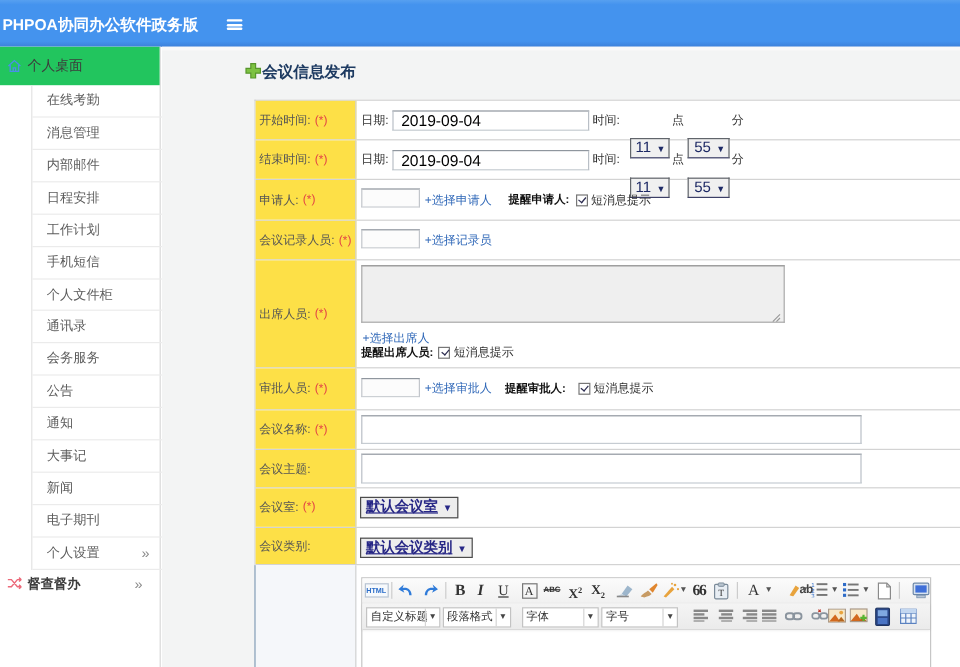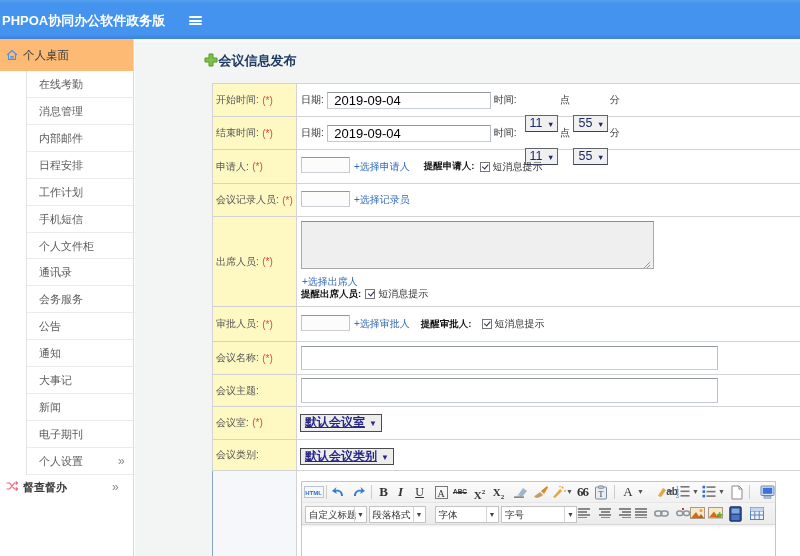--- a/index.html
+++ b/index.html
@@ -9,39 +9,39 @@
 
 #hdr { position:absolute; left:0; top:0; width:800px; height:39px;
   background:linear-gradient(#57a0f0,#4493ee 10%,#4493ee 88%,#3d81da); }
 #hdr .logo { position:absolute; left:2px; top:12px; color:#fff; font-size:13px; font-weight:bold;}
 #burger { position:absolute; left:189px; top:16px; width:13px; height:10px;}
 #burger i { display:block; height:2px; background:#fff; border-radius:1px; margin-bottom:1.6px;}
 
 
 #side { position:absolute; left:0; top:39px; width:134px; height:517px; background:#fff; border-right:1px solid #d9d9d9;}
 .sect { position:relative; height:31px; line-height:31px; font-size:11.5px; color:#3c3c3c; }
-#it-desk { height:32px; line-height:32px; background:#fdba74;}
+#it-desk { height:32px; line-height:32px; background:#22c55e;}
 .sect .txt { position:absolute; left:23px; }
 .sect .ic { position:absolute; left:6px; top:50%; margin-top:-6px; width:12px; height:12px;}
 .sect .arr { position:absolute; left:110px; top:0; color:#8a8a8a; font-size:12px;}
 #submenu { position:relative; margin-left:26px; width:119px; border-left:1px solid #e3e3e3;}
 #submenu div { height:26.93px; line-height:26.93px; padding-left:12px; font-size:11px; color:#5c5c5c; border-bottom:1px solid #ebebeb; position:relative;}
 #submenu .arr { position:absolute; left:91px; top:0; color:#8a8a8a; font-size:12px;}
 
 
 #content { position:absolute; left:135px; top:39px; width:665px; height:517px; background:#f3f4f4;}
 #content .topstrip { position:absolute; left:0; top:0; width:665px; height:3px; background:#f9fafa;}
 #title { position:absolute; left:204px; top:50.5px; height:16px;}
 #title svg { vertical-align:-2.5px; margin-right:-4px;}
 #title b { font-size:13px; color:#1d3a61;}
 
 
 #ft { position:absolute; left:212px; top:83px; width:640px; border-top:1px solid #d3d3d3; border-left:1px solid #d3d3d3; background:#fff;}
 .row { position:relative; display:flex; border-bottom:1px solid #d3d3d3; }
-.lab { width:84px; flex:0 0 84px; background:#fef9c3; border-right:1px solid #d3d3d3; font-size:10px; white-space:nowrap; color:#555; display:flex; align-items:center; padding-left:3px;}
+.lab { width:84px; flex:0 0 84px; background:#fde047; border-right:1px solid #d3d3d3; font-size:10px; white-space:nowrap; color:#555; display:flex; align-items:center; padding-left:3px;}
 .lab em { font-style:normal; color:#e34545; margin-left:3.5px; font-size:10px; letter-spacing:0;}
 .val { flex:1; display:flex; align-items:center; padding-left:4px; font-size:10px; color:#333; position:relative;}
 a.lnk { color:#3068b8; text-decoration:none; font-size:10px;}
 .bold { font-weight:bold; color:#111; font-size:9.5px;}
 .cbx { display:inline-block; width:10px; height:10px; border:1px solid #777; background:#fff; position:relative; vertical-align:-2px; flex:0 0 10px;}
 .cbx:after { content:""; position:absolute; left:1.5px; top:1px; width:5px; height:2.5px; border-left:1.6px solid #2c2c50; border-bottom:1.6px solid #2c2c50; transform:rotate(-50deg);}
 input,textarea,select { font-family:"Liberation Sans",sans-serif;}
 .inp-date { width:164px; height:17px; border:1px solid #9da4ac; border-color:#8f969e #b9bfc6 #c6ccd2; font-size:13px; padding:0 0 0 6.5px; color:#000; background:#fff; margin-left:3px;}
 .sel { display:inline-block; height:17px; line-height:15px; background:#f0f0f0; border:1px solid #61656b; border-bottom-color:#3c3f66; position:relative; color:#1e2a66; font-size:12.5px;margin-top:47px; }
 .sel .sv { padding:0 4.5px 0 4px; }
@@ -268,21 +268,21 @@
             <svg style="position:absolute; left:458px; top:3px;" width="15" height="14" viewBox="0 0 15 14">
                 <rect x="1" y="1" width="13" height="9.5" rx="1" fill="#d7e2ef" stroke="#6c87a8" stroke-width="1"></rect>
                 <rect x="2.8" y="2.8" width="9.4" height="6" fill="#3f6fd8"></rect>
                 <rect x="4" y="11" width="7" height="2.2" fill="#b9c6d6" stroke="#6c87a8" stroke-width="0.6"></rect>
               </svg>
           </div>
           <div id="tb2">
             <span class="dd" style="left:3.5px; width:62px;"><span class="dt">自定义标题</span><span class="da">▼</span></span>
             <span class="dd" style="left:67px; width:57px;"><span class="dt">段落格式</span><span class="da">▼</span></span>
             <span class="dd" style="left:133px; width:64px;"><span class="dt">字体</span><span class="da">▼</span></span>
-            <span class="dd" style="left:199.5px; width:76px;"><span class="dt">字号</span><span class="da">▼</span></span>
+            <span class="dd" style="left:199.5px; width:64px;"><span class="dt">字号</span><span class="da">▼</span></span>
             <span class="ag l" style="left:276.5px;">
                 <i></i>
                 <i></i>
                 <i></i>
                 <i></i>
               </span>
             <span class="ag c" style="left:297.5px;">
                 <i></i>
                 <i></i>
                 <i></i>

